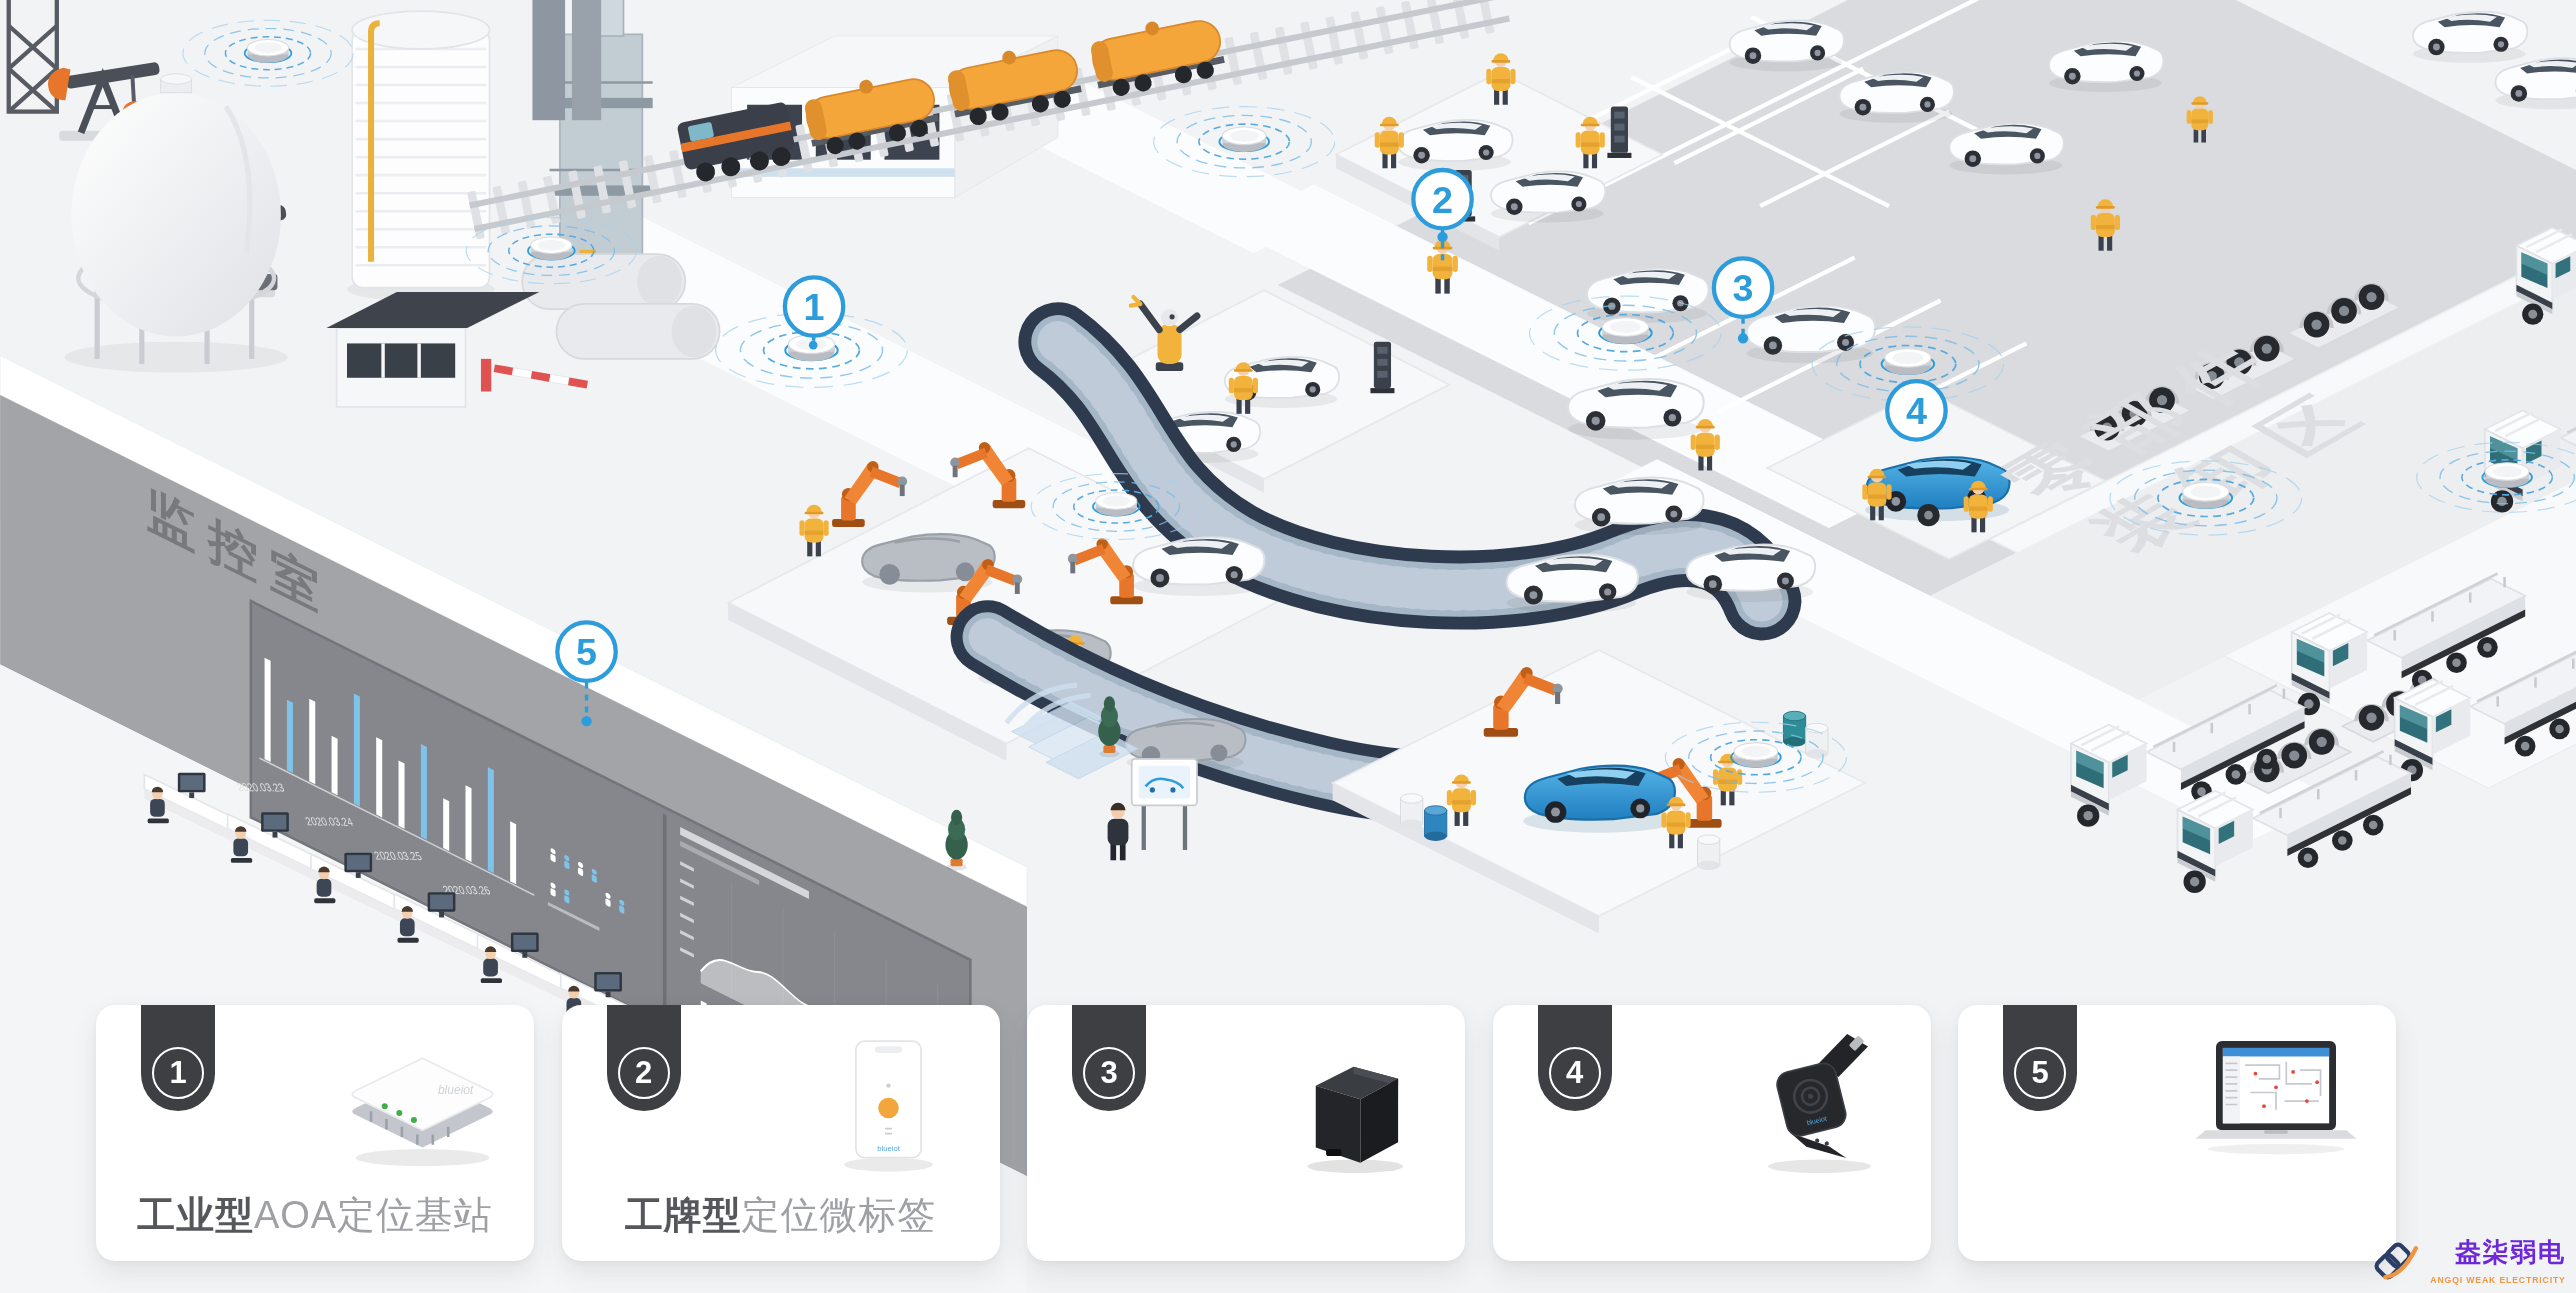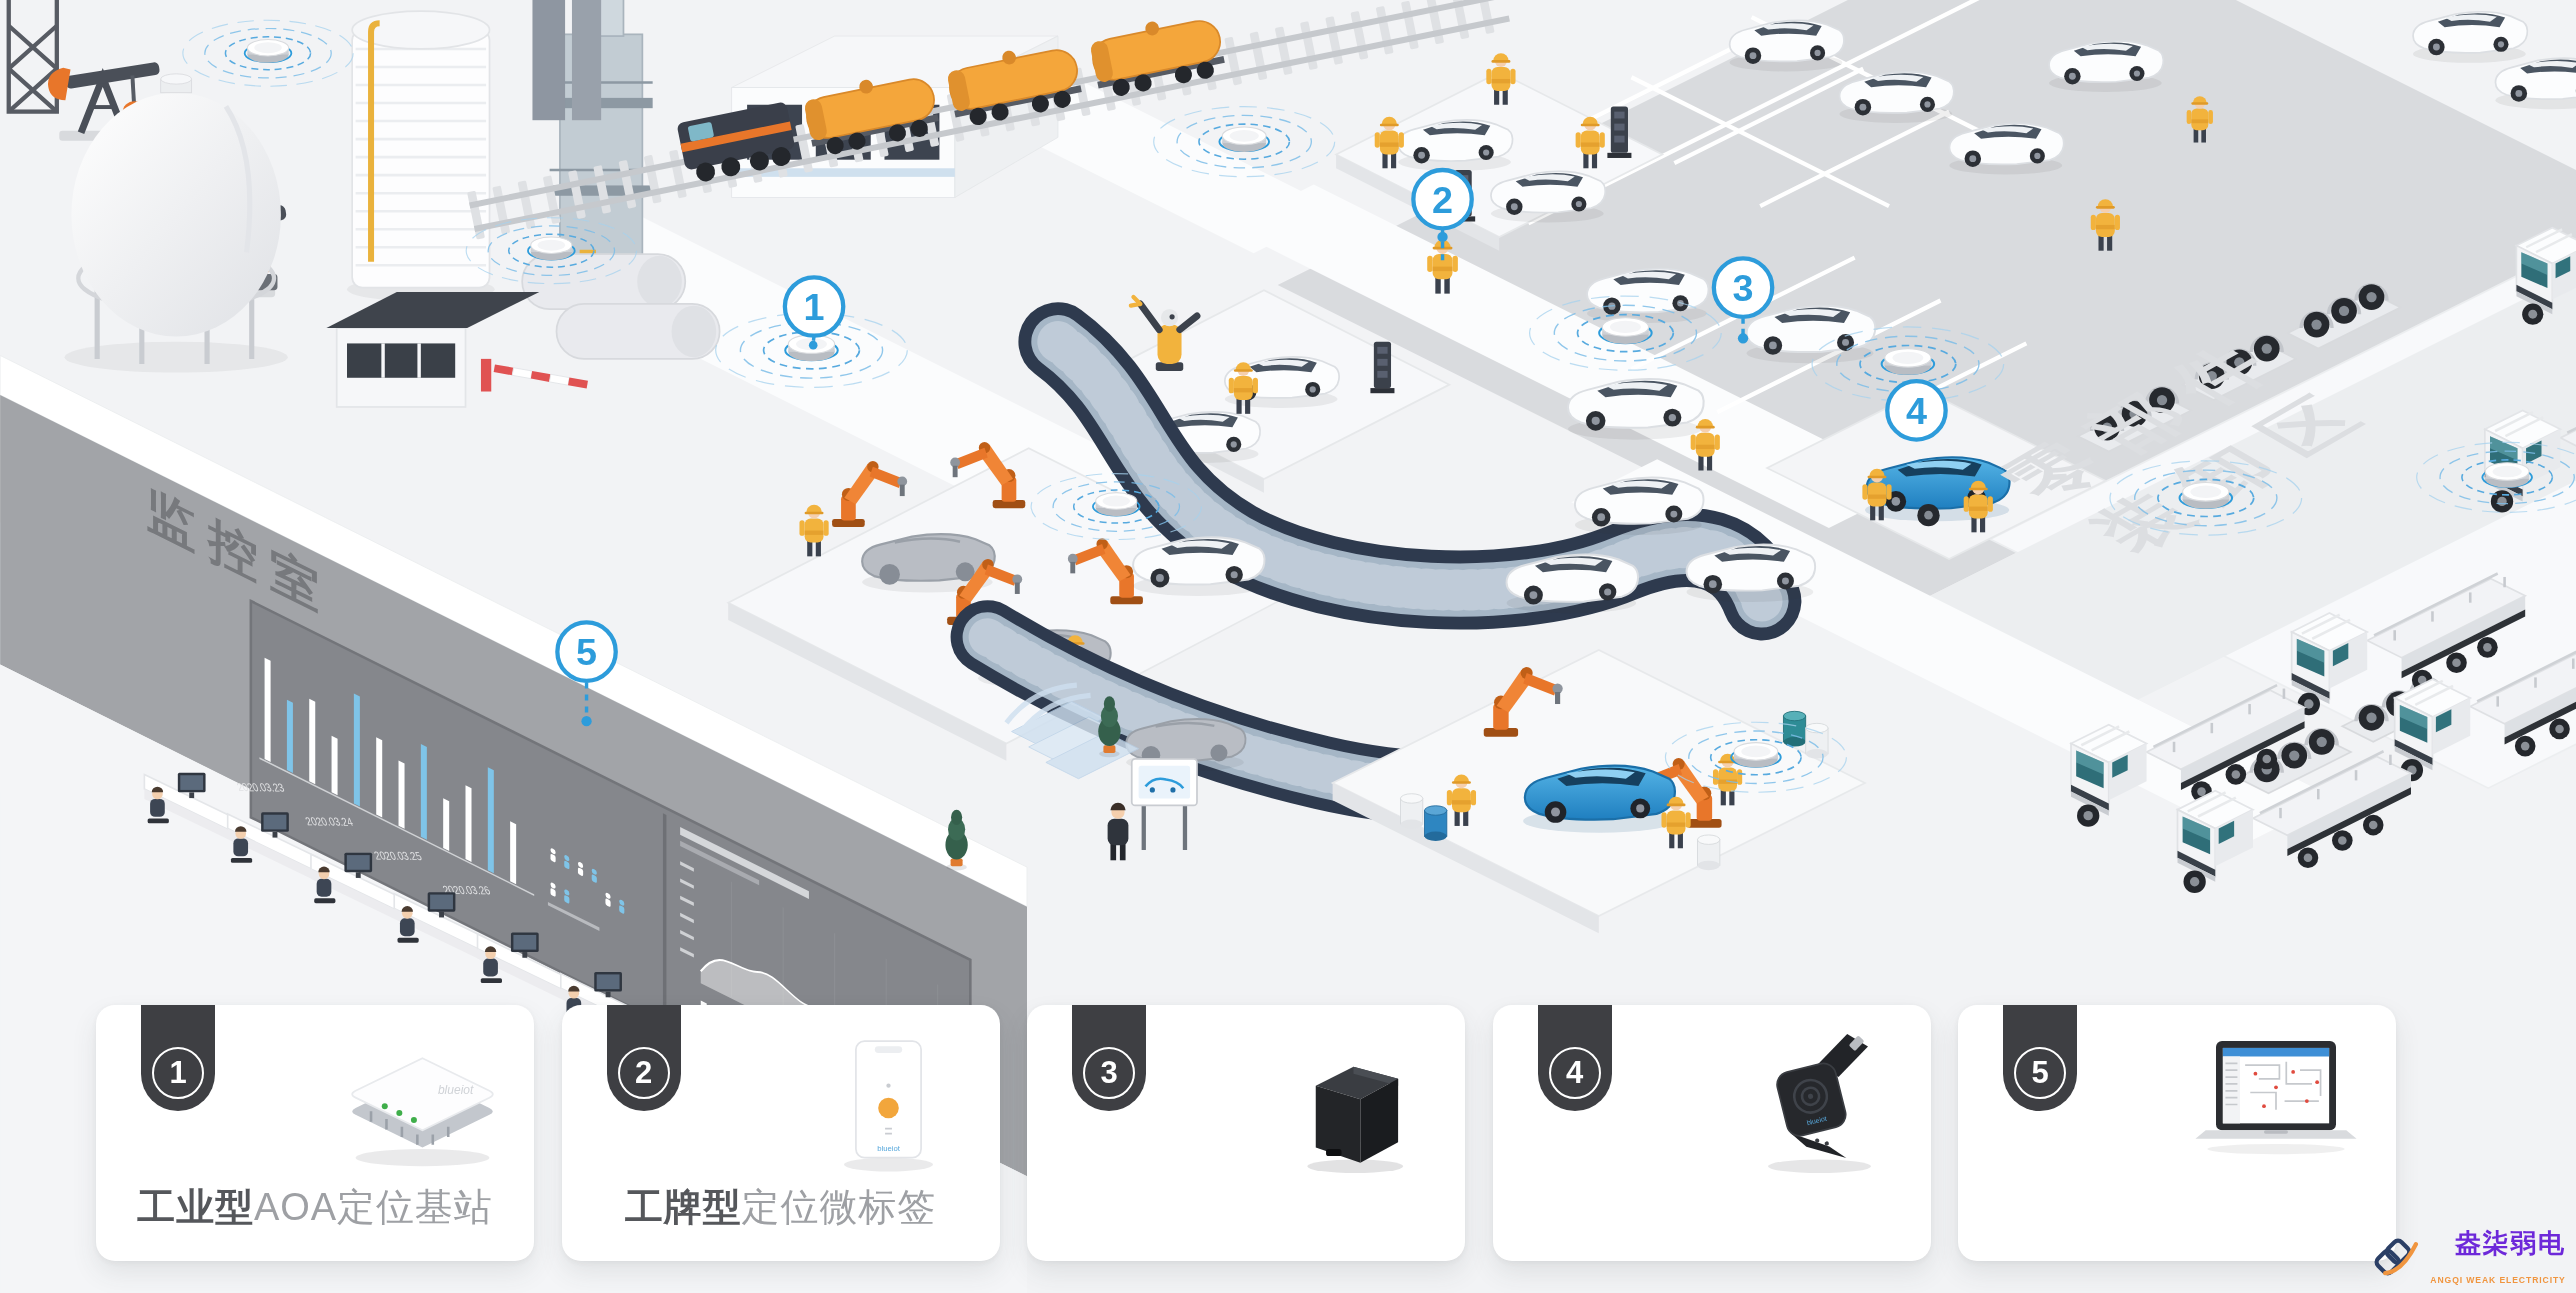--- a/index.html
+++ b/index.html
@@ -8,27 +8,27 @@
   .scene-svg{position:absolute;left:0;top:0;}
   
   .cards{position:absolute;left:96px;top:1005px;width:2300px;height:256px;display:flex;gap:27.5px;}
   .card{position:relative;flex:1;background:#ffffff;border-radius:19px;
         box-shadow:0 12px 26px rgba(60,64,72,.10),0 1.7px 5.2px rgba(60,64,72,.06);}
   .card-tab{position:absolute;left:45px;top:0;width:74px;height:106px;background:#3e3f43;
             border-radius:0 0 37px 37px;display:flex;align-items:flex-end;justify-content:center;padding-bottom:12px;box-sizing:border-box;}
   .card-num{width:48px;height:48px;border:2.6px solid #ffffff;border-radius:50%;color:#fff;
             font-size:31px;font-weight:700;display:flex;align-items:center;justify-content:center;}
   .card-art{position:absolute;left:0;right:0;top:17px;display:flex;justify-content:flex-end;}
-  .card-label{position:absolute;left:0;right:0;bottom:28px;text-align:center;font-size:38px;letter-spacing:0.9px;color:#9ea0a4;}
+  .card-label{position:absolute;left:0;right:0;bottom:20px;text-align:center;font-size:38px;letter-spacing:0.9px;color:#9ea0a4;}
   .card-label .b{font-weight:700;color:#55575b;}
   
   .watermark{position:absolute;right:10.3px;bottom:8.6px;display:flex;align-items:center;gap:6.9px;}
   .wm-text{display:flex;flex-direction:column;line-height:1;}
   .wm-brand{font-size:26px;font-weight:700;color:#6d28d9;letter-spacing:1.7px;text-align:right;}
-  .wm-tag{font-size:8.6px;font-weight:700;color:#f0953f;letter-spacing:0.9px;margin-top:20px;}
+  .wm-tag{font-size:8.6px;font-weight:700;color:#f0953f;letter-spacing:0.9px;margin-top:11px;}
 </style>
 </head>
 <body>
 
 <div class="stage">
 
 <svg class="scene-svg" width="2576" height="1293" viewBox="0 0 3000 1506">
   <defs>
     <linearGradient id="gSphere" x1="0" y1="0" x2="1" y2="1">
       <stop offset="0" stop-color="#ffffff"></stop>

